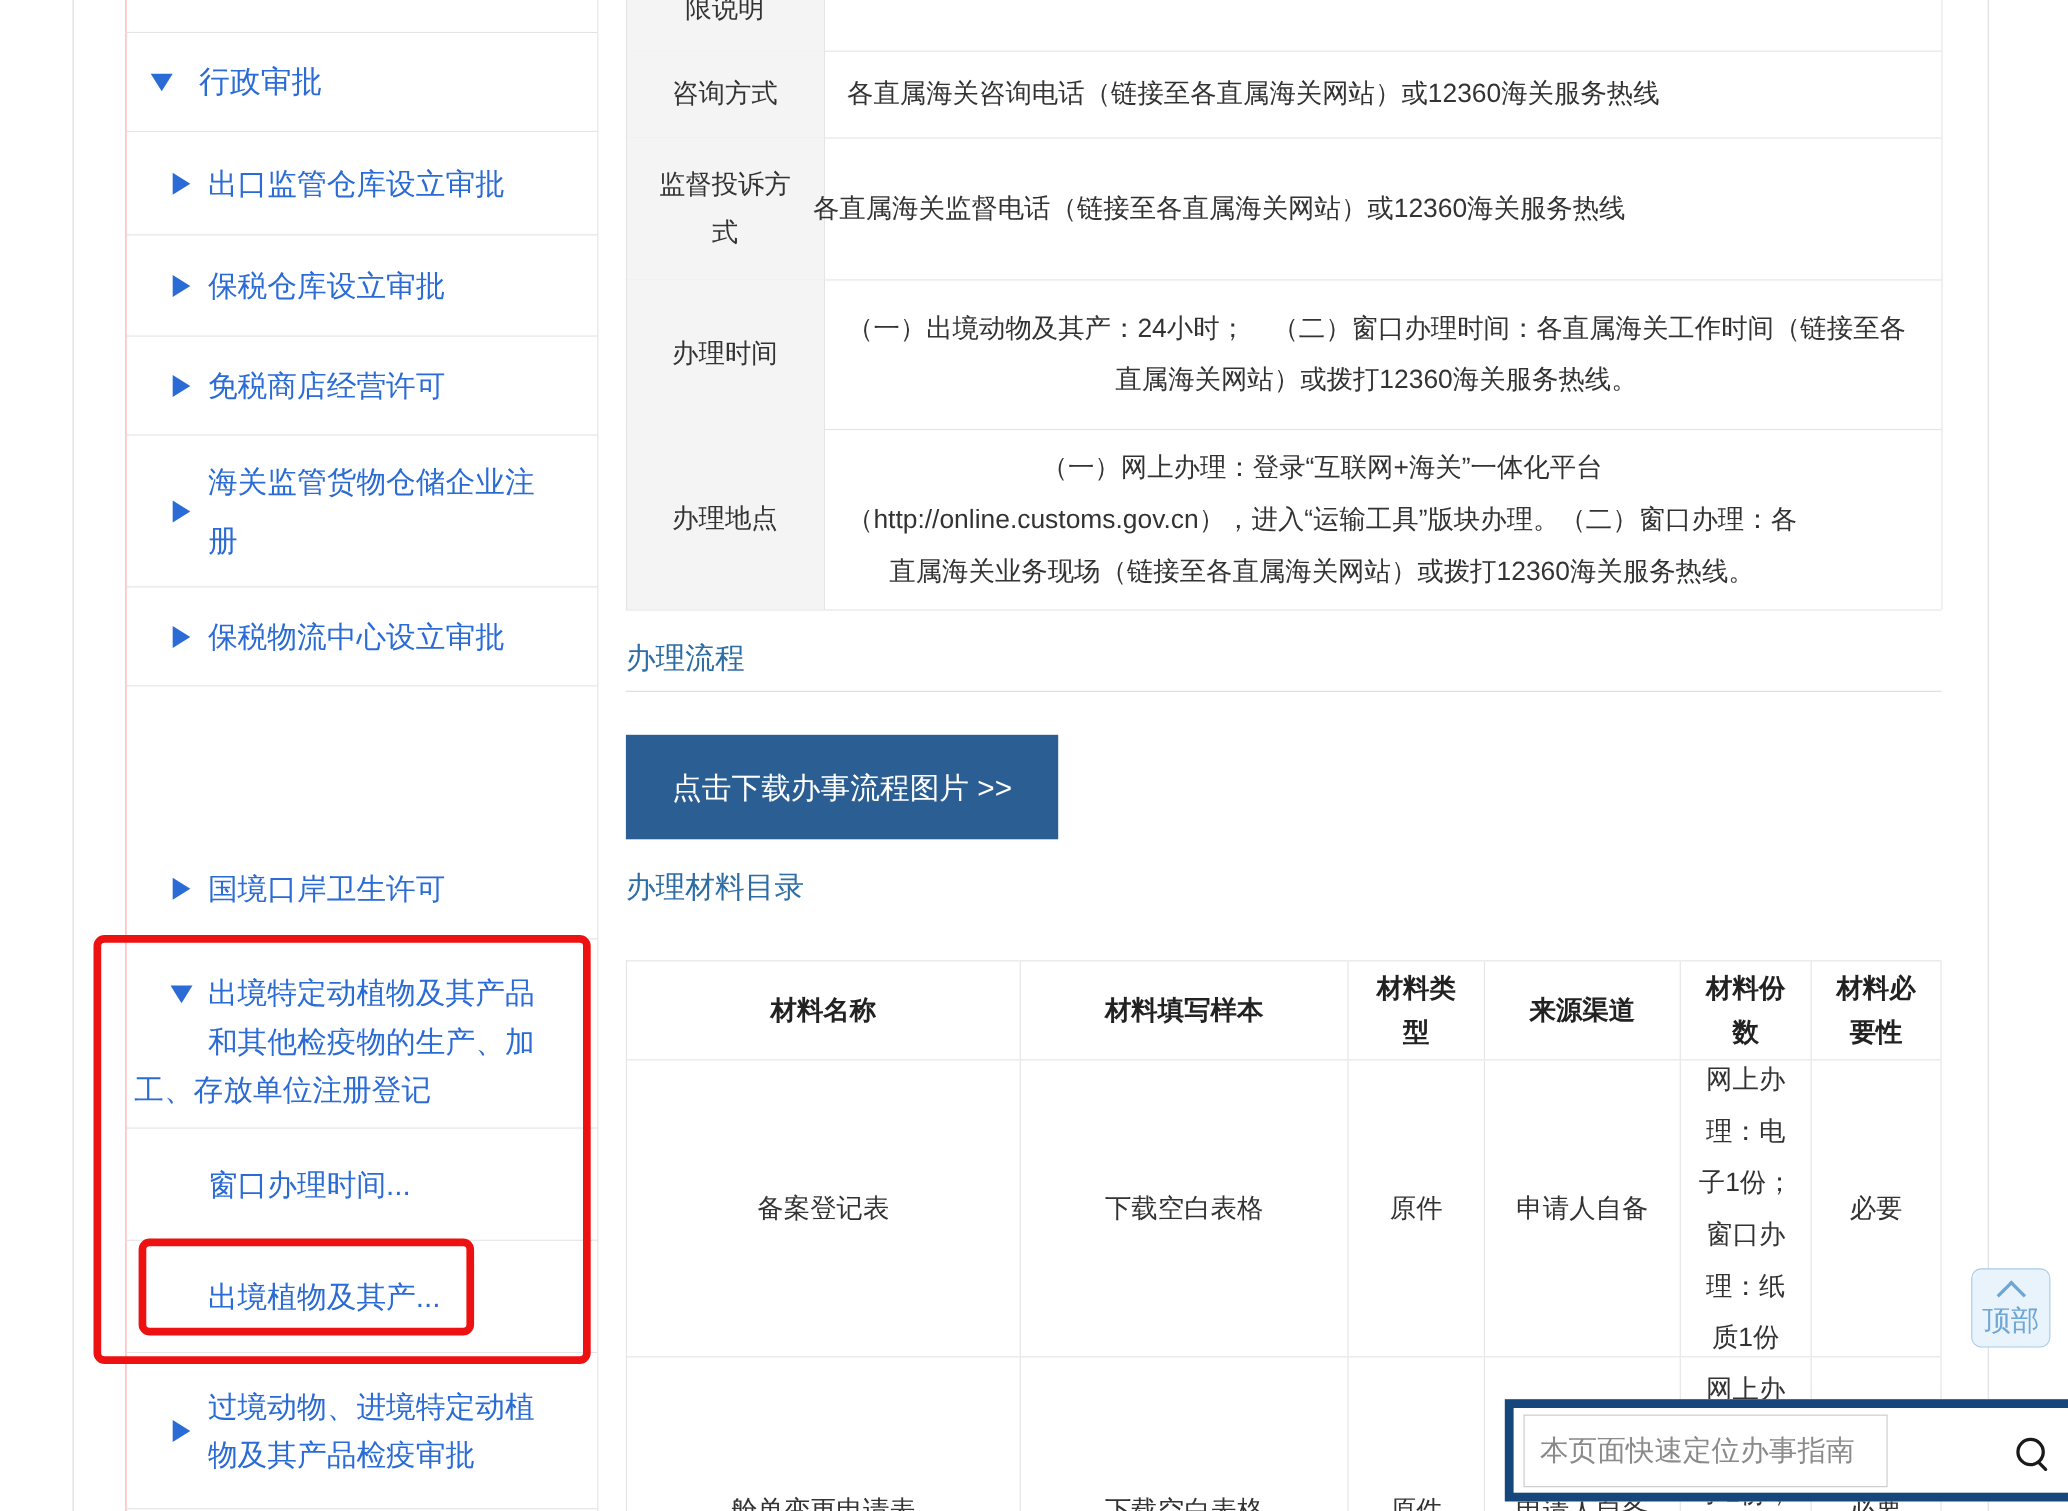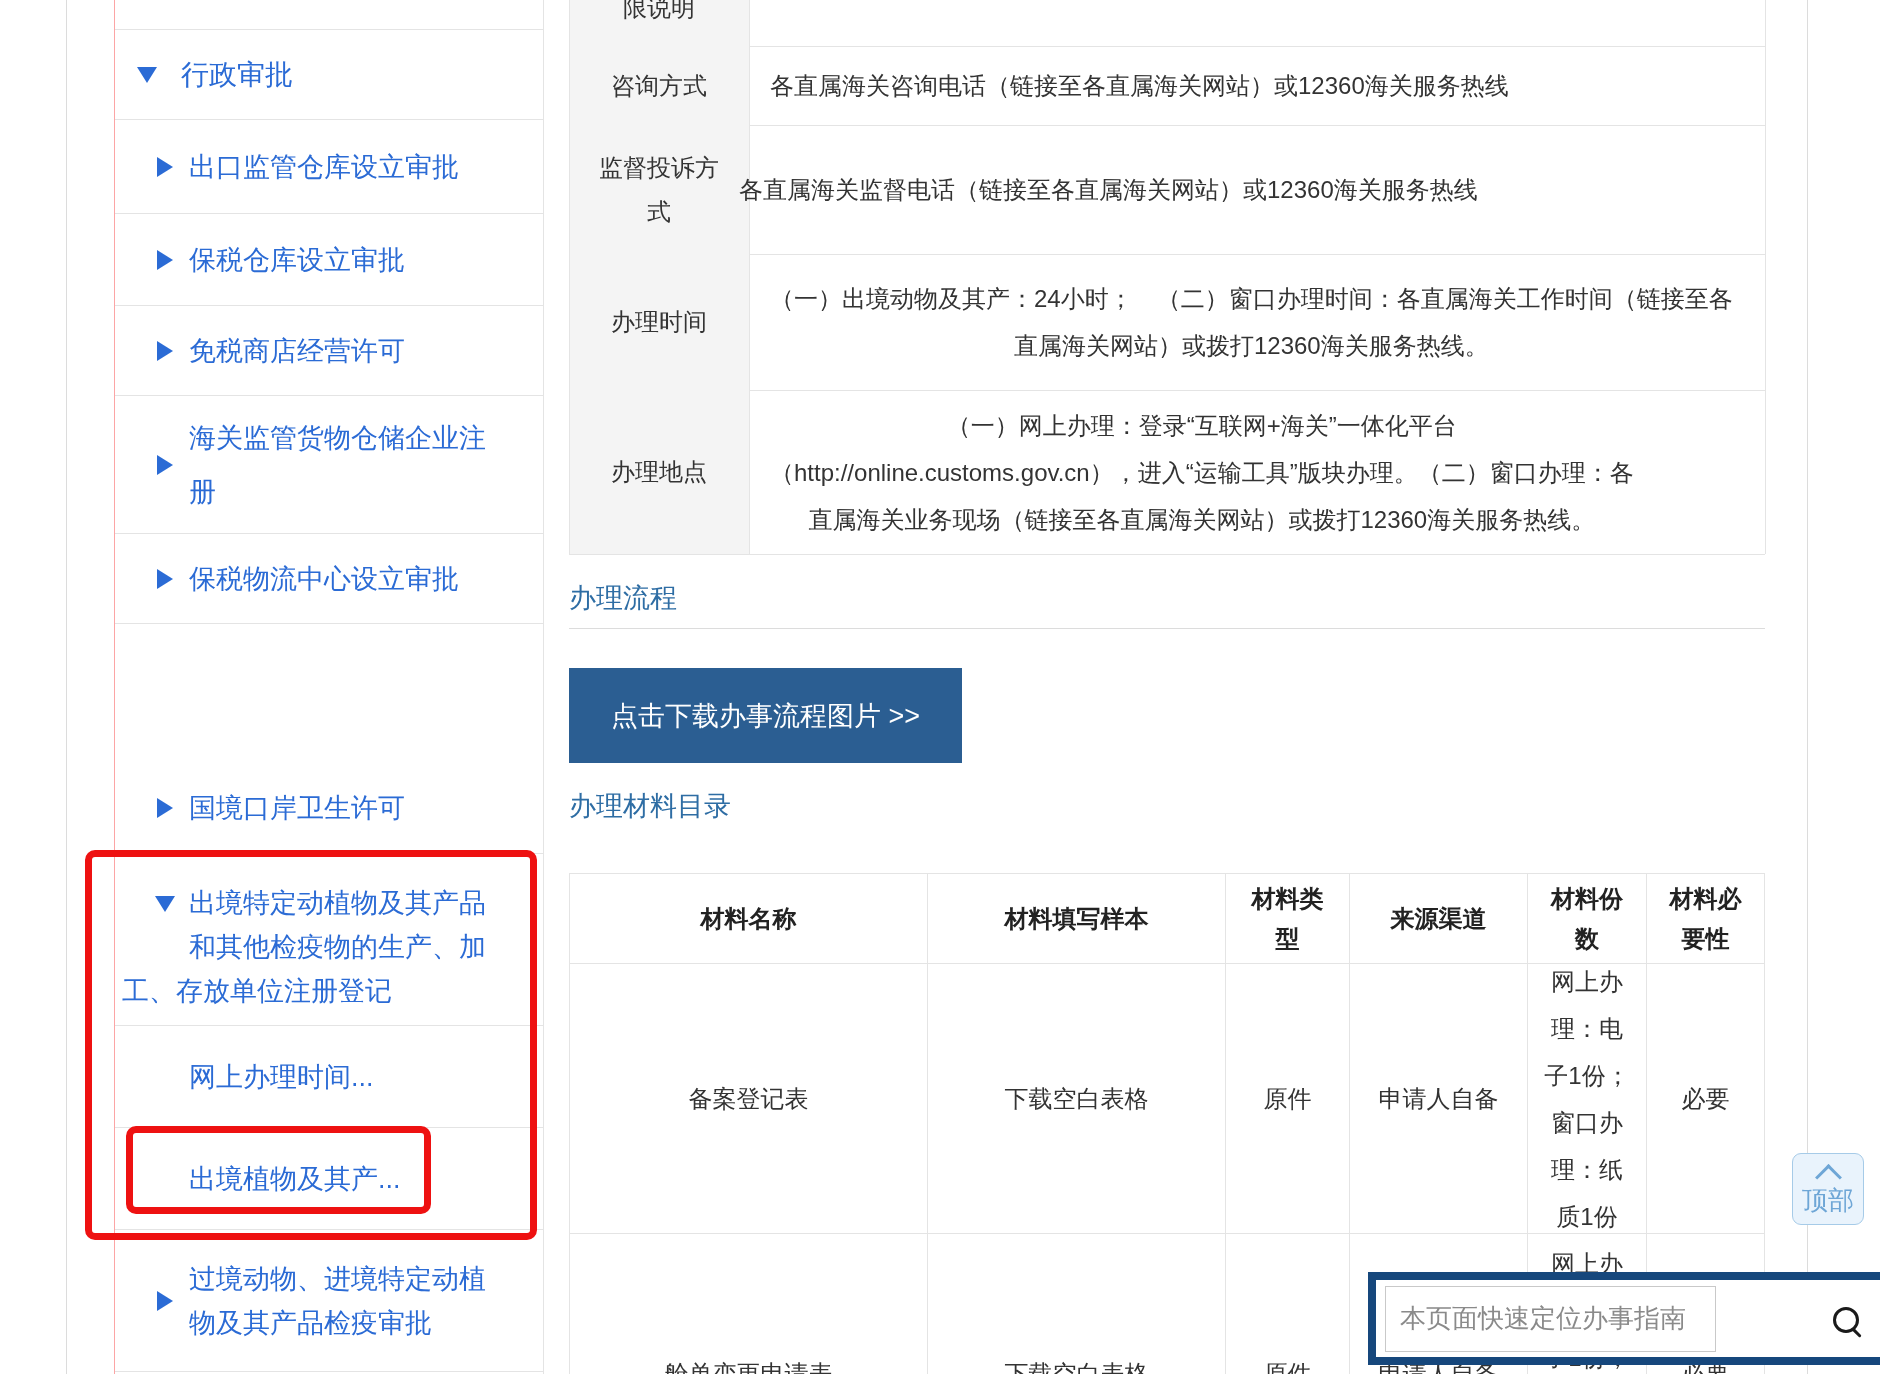--- a/index.html
+++ b/index.html
@@ -98,21 +98,21 @@
     <div class="nav-item" style="top:854px;height:172px;padding-left:0;align-items:flex-start">
       <span class="tri tri-down" style="position:absolute;left:40px;top:42px"></span>
       <span style="display:block;padding-top:27px">
         <span class="nav-label" style="display:block;margin-left:74px">出境特定动植物及其产品</span>
         <span class="nav-label" style="display:block;margin-left:74px">和其他检疫物的生产、加</span>
         <span class="nav-label" style="display:block;margin-left:7px">工、存放单位注册登记</span>
       </span>
     </div>
 
     <div class="nav-item" style="top:1026px;height:102px;padding-left:74px">
-      <span class="nav-label">网上办理时间...</span>
+      <span class="nav-label">窗口办理时间...</span>
     </div>
 
     <div class="nav-item" style="top:1128px;height:102px;padding-left:74px">
       <span class="nav-label">出境植物及其产...</span>
     </div>
 
     <div class="nav-item" style="top:1230px;height:142px;padding-left:42px">
       <span class="tri tri-right"></span>
       <span style="margin-left:16px">
         <span class="nav-label" style="display:block">过境动物、进境特定动植</span>

